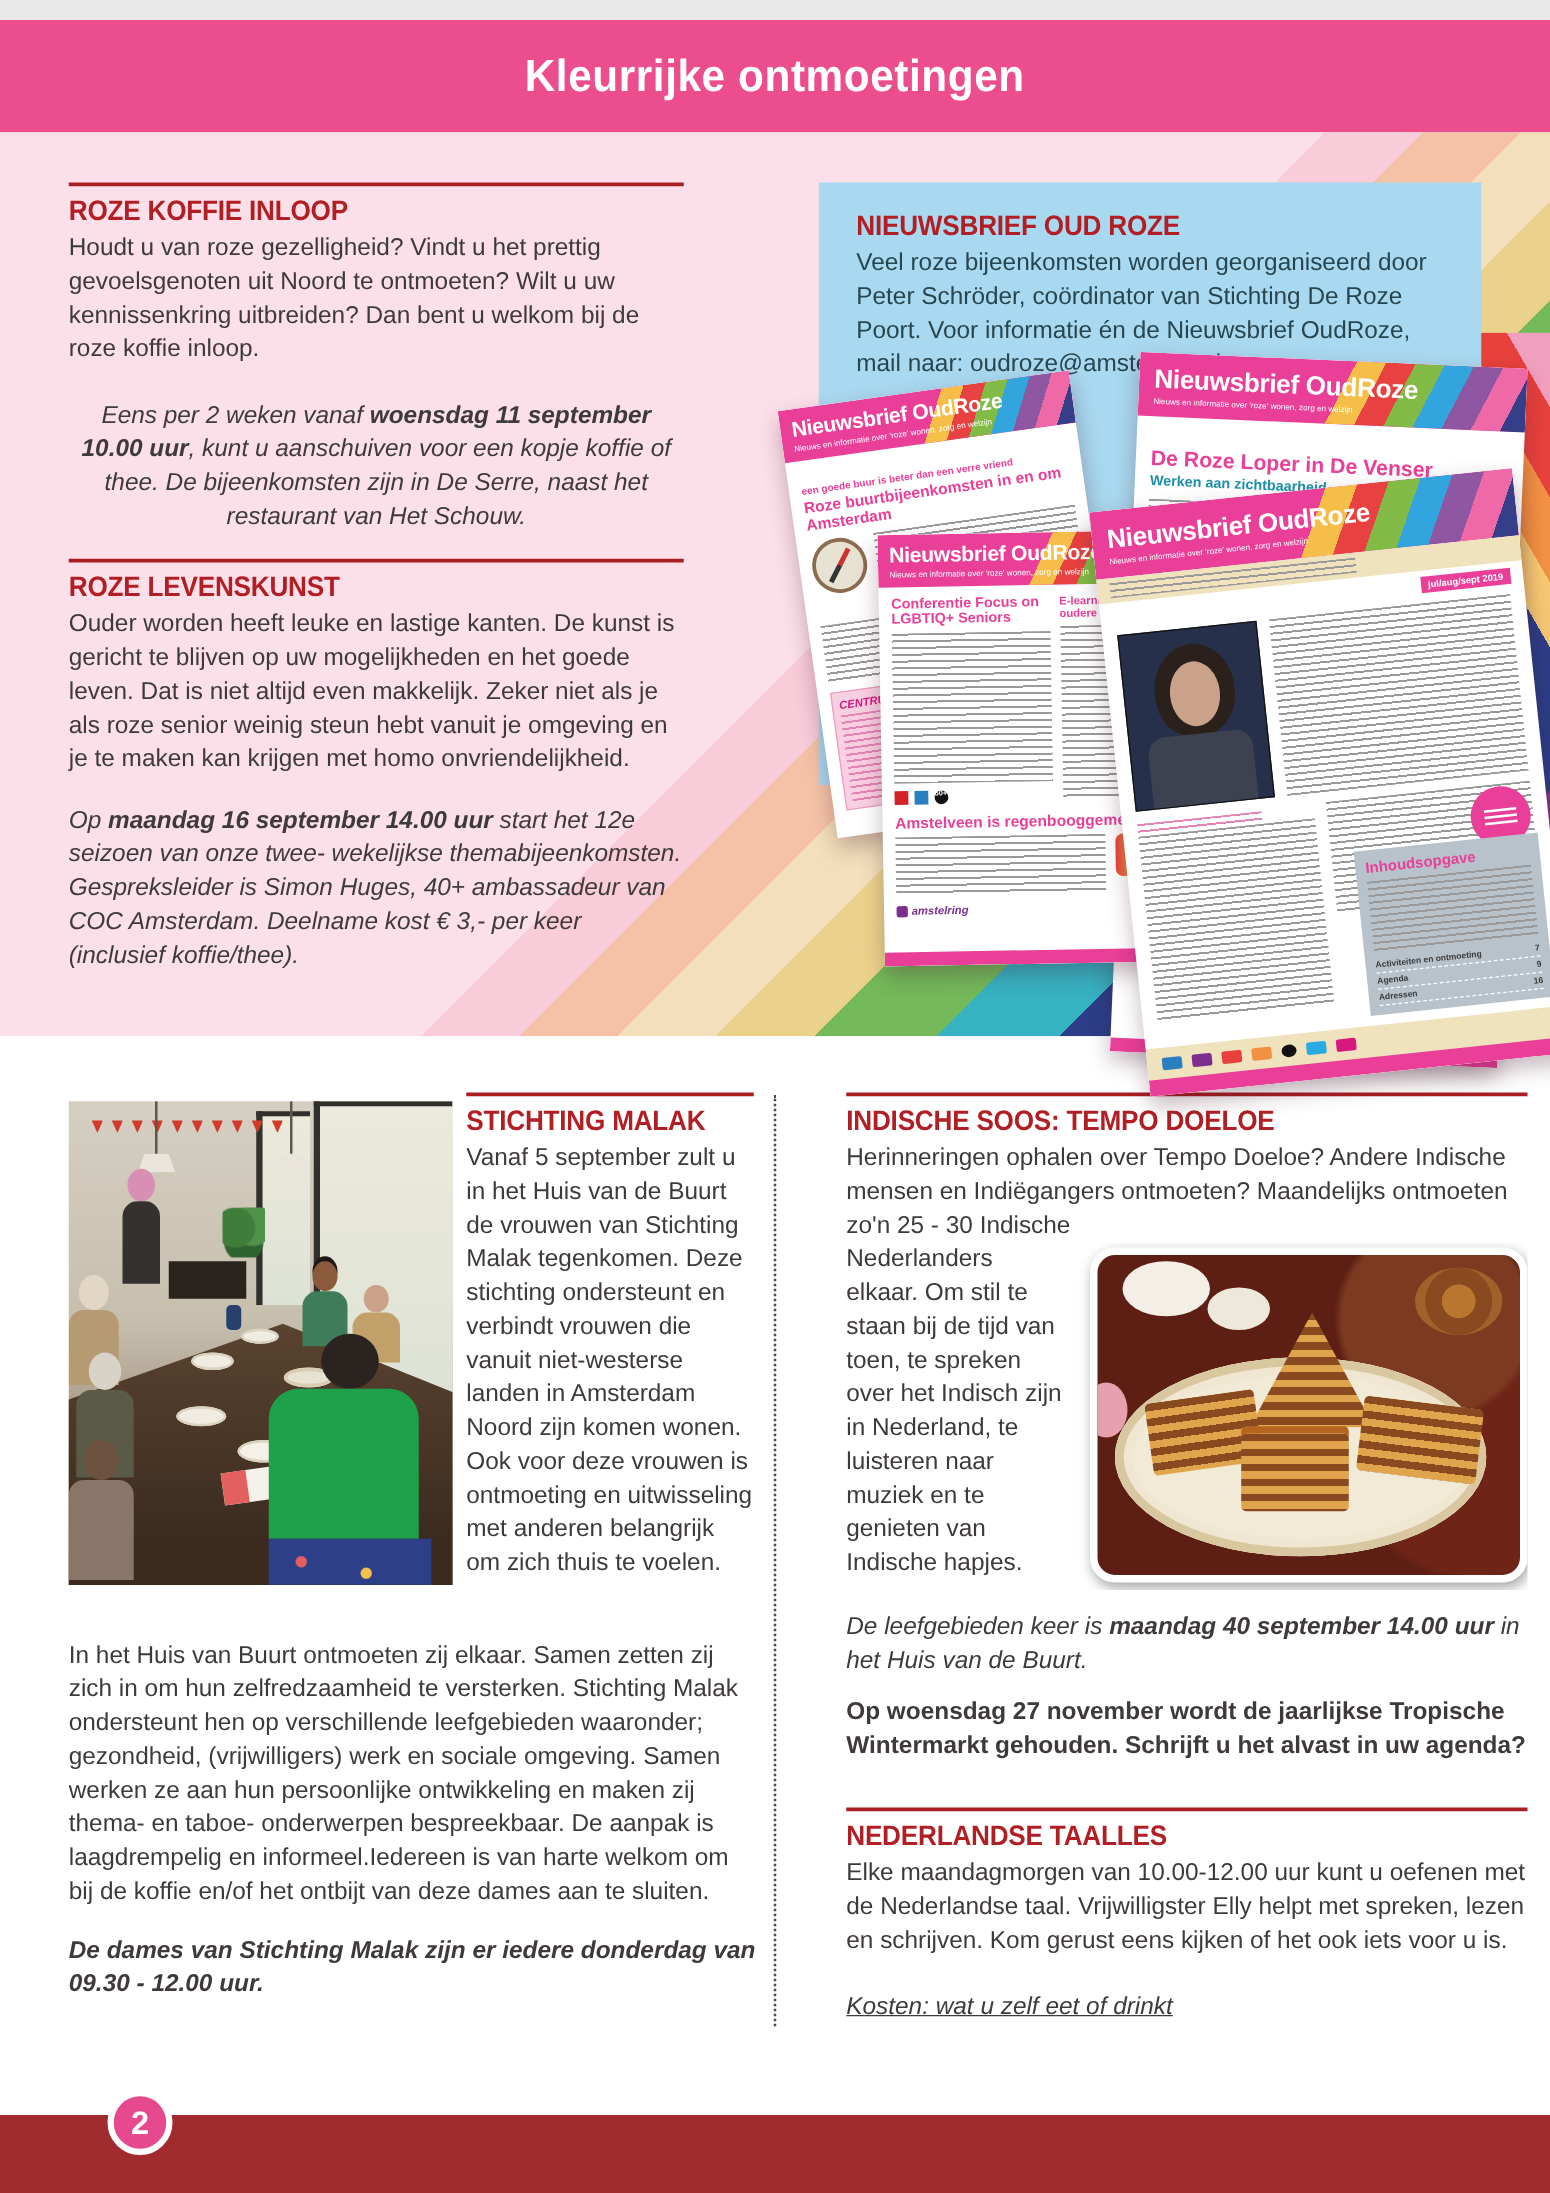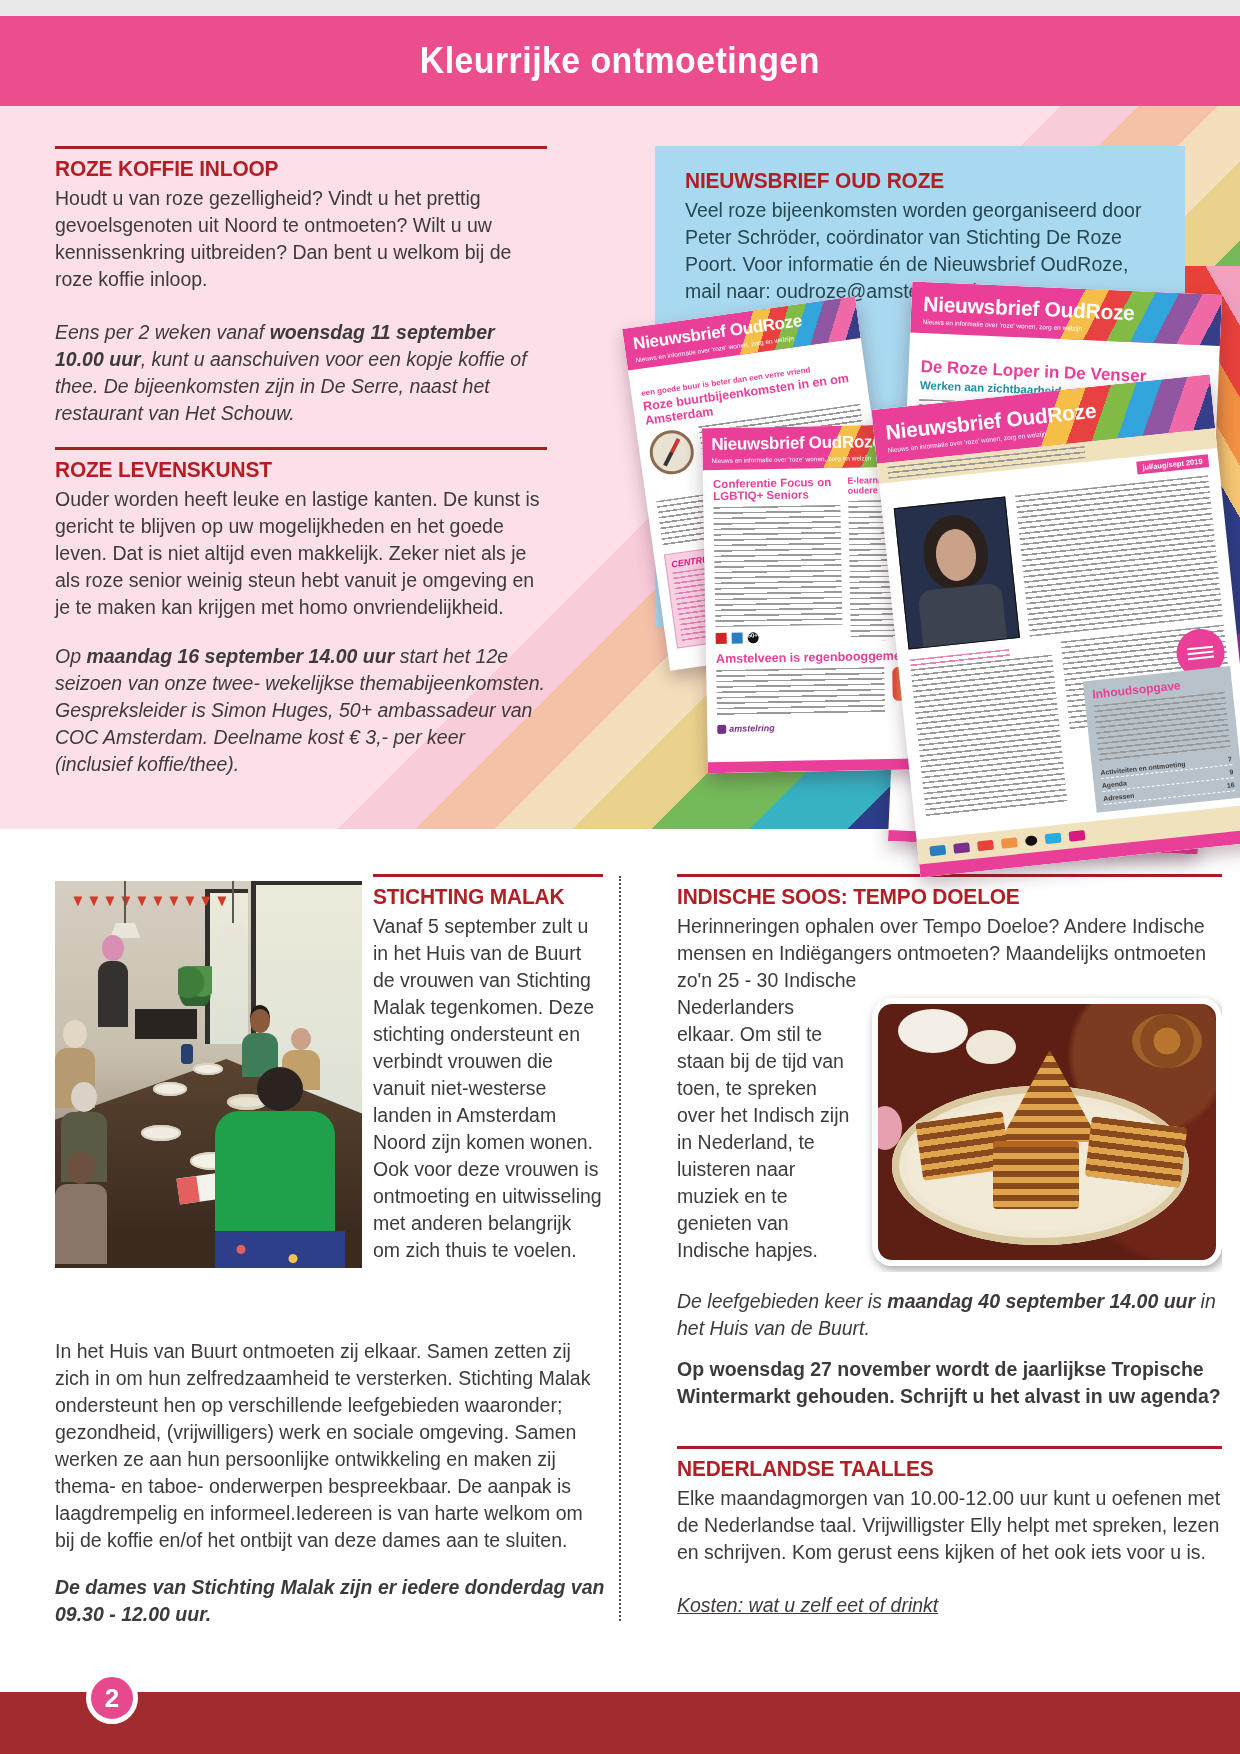--- a/index.html
+++ b/index.html
@@ -97,21 +97,21 @@
                display:flex; gap:8px; align-items:center; padding:0 12px; }
   .logostrip i { width:16px; height:10px; border-radius:2px; display:inline-block; }
   .c4 .nl-foot { height:13px; }
 
   
   .white-zone { position:absolute; left:0; top:813px; width:1240px; height:863px; background:#fff; }
   .malak-col { position:absolute; left:373px; top:45px; width:230px; }
   .malak-col p { font-size:19.5px; line-height:27px; }
   .vdivider { position:absolute; left:619px; top:47px; height:745px; border-left:2px dotted #4a4a4a; }
   .right-col { position:absolute; left:677px; top:45px; width:545px; }
-  .malak-cont { position:absolute; left:55px; top:509px; width:552px; }
+  .malak-cont { position:absolute; left:55px; top:482px; width:552px; }
   .malak-cont p { font-size:19.5px; line-height:27px; }
 
   
   .photo { position:absolute; left:55px; top:52px; width:307px; height:387px; overflow:hidden;
            background:linear-gradient(#d5cfc2 0%,#c7bfae 45%,#a29382 70%,#7d6e5d 100%); }
   .ph-window { position:absolute; background:linear-gradient(#eceada,#dde2d6); border-left:5px solid #31302c; border-top:4px solid #31302c; }
   .flags { position:absolute; left:6%; top:4%; width:70%; display:flex; gap:7px; }
   .flags span { width:9px; height:10px; background:#d43a2a; clip-path:polygon(0 0,100% 0,50% 100%); }
   .lamp { position:absolute; width:30px; }
   .lamp .cord { width:2px; height:42px; background:#5c584f; margin:0 auto; }
@@ -156,27 +156,27 @@
 
   <section class="pink-zone">
     <div class="rainbow"></div>
     <div class="wedge"></div>
 
     <div class="col-left">
       <article>
         <div class="rule"></div>
         <h2 class="sec">ROZE KOFFIE INLOOP</h2>
         <p class="body">Houdt u van roze gezelligheid? Vindt u het prettig gevoelsgenoten uit Noord te ontmoeten? Wilt u uw kennissenkring uitbreiden? Dan bent u welkom bij de roze koffie inloop.</p>
-        <p class="body it" style="margin-top:26px;"><span>Eens per 2 weken vanaf </span><b>woensdag 11 september 10.00 uur</b><span>, kunt u aanschuiven voor een kopje koffie of thee. De bijeenkomsten zijn in De Serre, naast het restaurant van Het Schouw.</span></p>
+        <p class="body it" style="margin-top:26px;text-align:center;"><span>Eens per 2 weken vanaf </span><b>woensdag 11 september 10.00 uur</b><span>, kunt u aanschuiven voor een kopje koffie of thee. De bijeenkomsten zijn in De Serre, naast het restaurant van Het Schouw.</span></p>
       </article>
       <article style="margin-top:20px;">
         <div class="rule"></div>
         <h2 class="sec">ROZE LEVENSKUNST</h2>
         <p class="body">Ouder worden heeft leuke en lastige kanten. De kunst is gericht te blijven op uw mogelijkheden en het goede leven. Dat is niet altijd even makkelijk. Zeker niet als je als roze senior weinig steun hebt vanuit je omgeving en je te maken kan krijgen met homo onvriendelijkheid.</p>
-        <p class="body it" style="margin-top:22px;"><span>Op </span><b>maandag 16 september 14.00 uur</b><span> start het 12e seizoen van onze twee- wekelijkse themabijeenkomsten. Gespreksleider is Simon Huges, 50+ ambassadeur van COC Amsterdam. Deelname kost € 3,- per keer (inclusief koffie/thee).</span></p>
+        <p class="body it" style="margin-top:22px;"><span>Op </span><b>maandag 16 september 14.00 uur</b><span> start het 12e seizoen van onze twee- wekelijkse themabijeenkomsten. Gespreksleider is Simon Huges, 40+ ambassadeur van COC Amsterdam. Deelname kost € 3,- per keer (inclusief koffie/thee).</span></p>
       </article>
     </div>
 
     <div class="right-panel">
       <div class="bluebox">
         <h2 class="sec" style="margin-top:0;">NIEUWSBRIEF OUD ROZE</h2>
         <p><span>Veel roze bijeenkomsten worden georganiseerd door Peter Schröder, coördinator van Stichting De Roze Poort. Voor informatie én de Nieuwsbrief OudRoze, mail naar: </span><span class="email">oudroze@amstelring.nl</span></p>
       </div>
 
       <div class="card c1">

